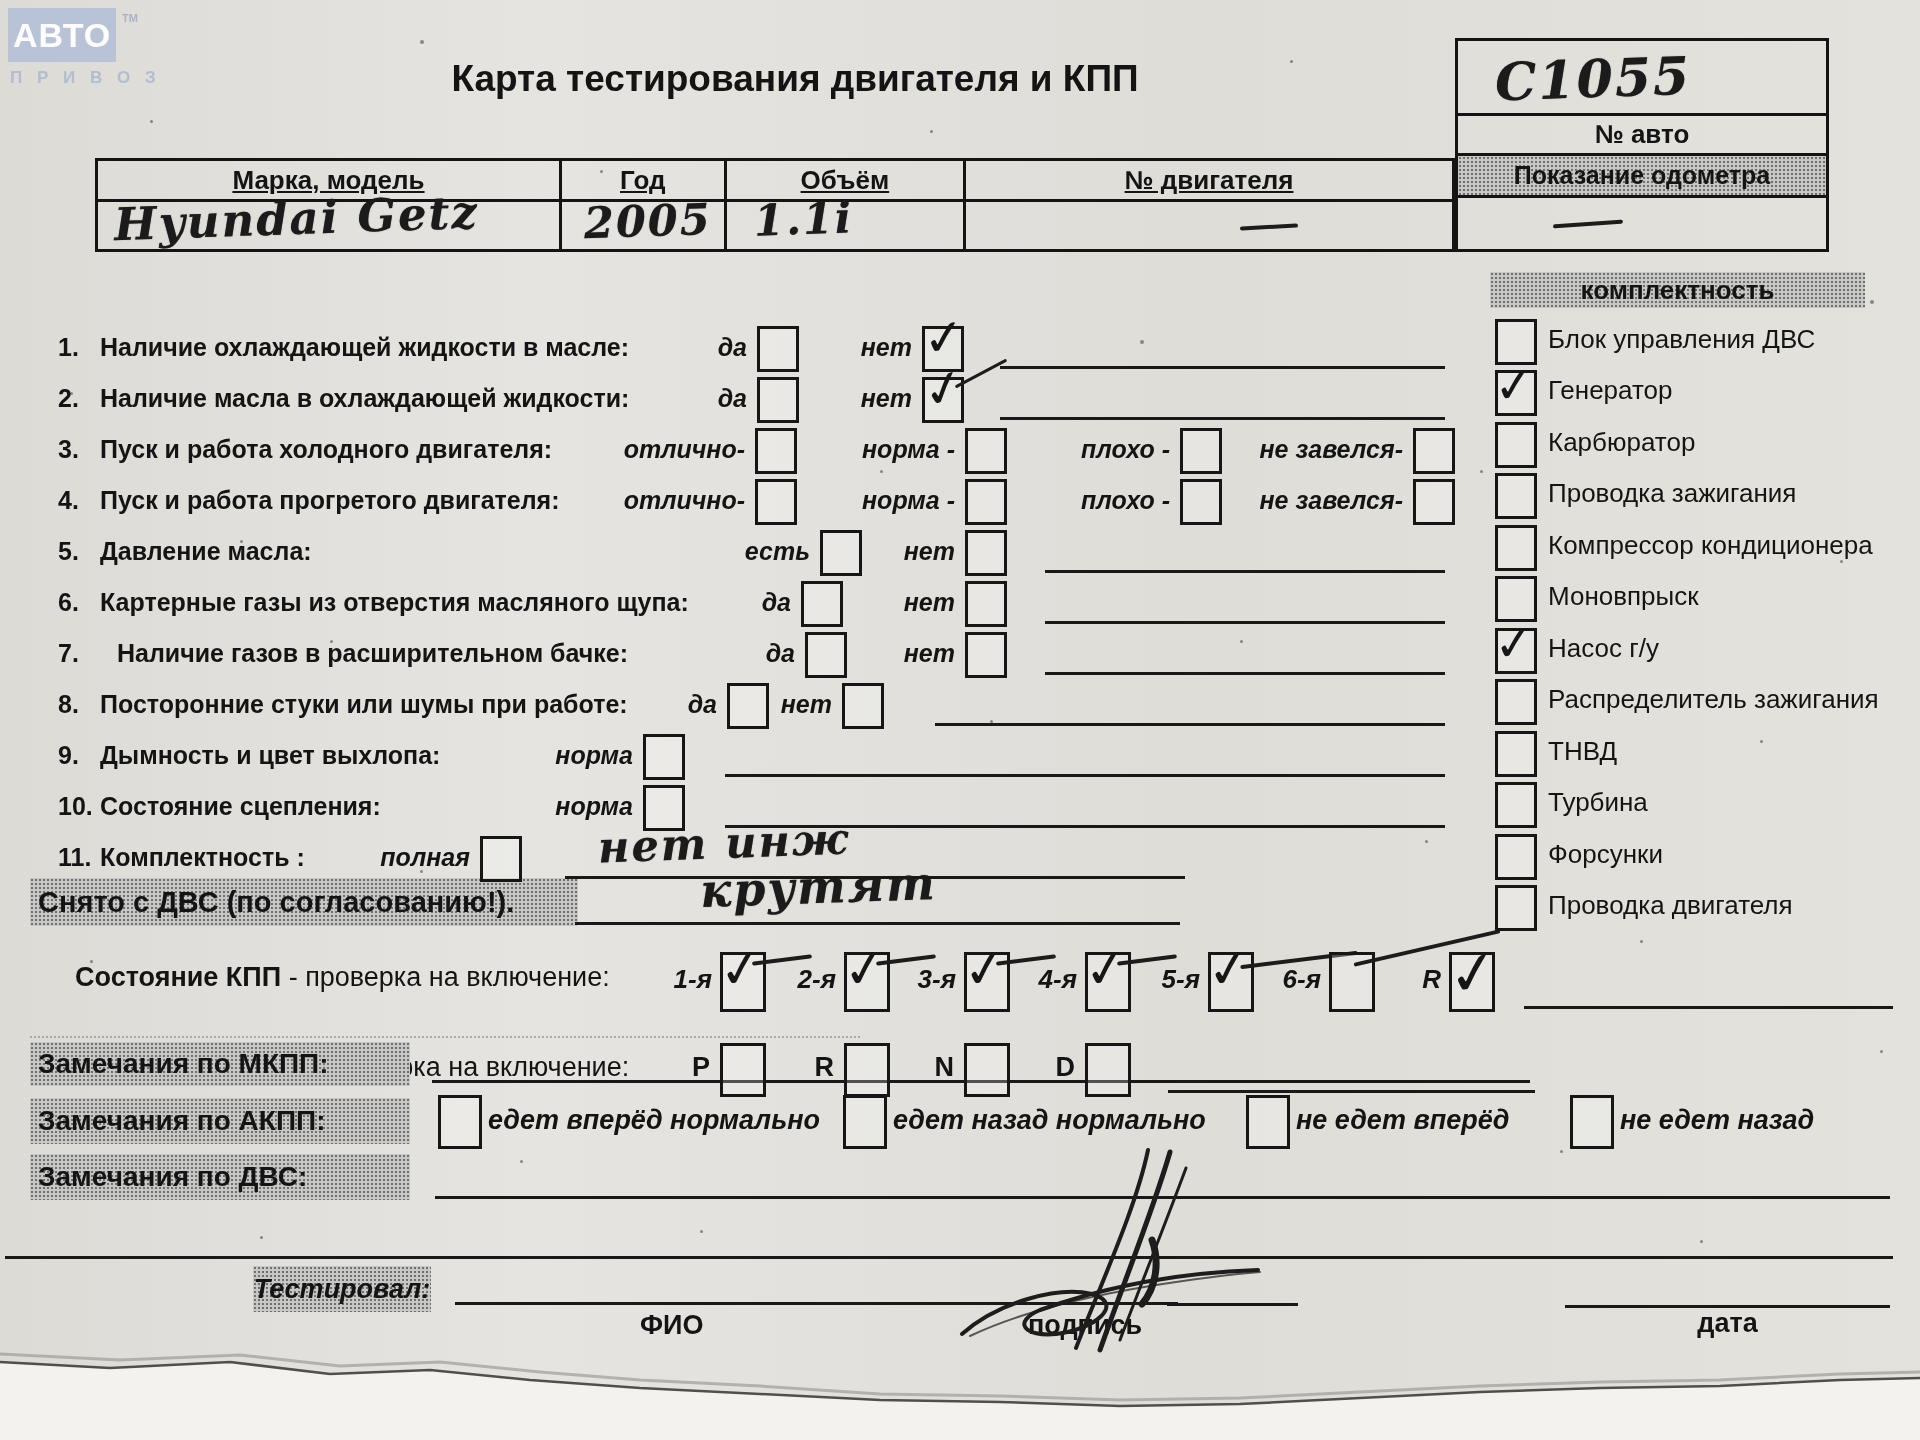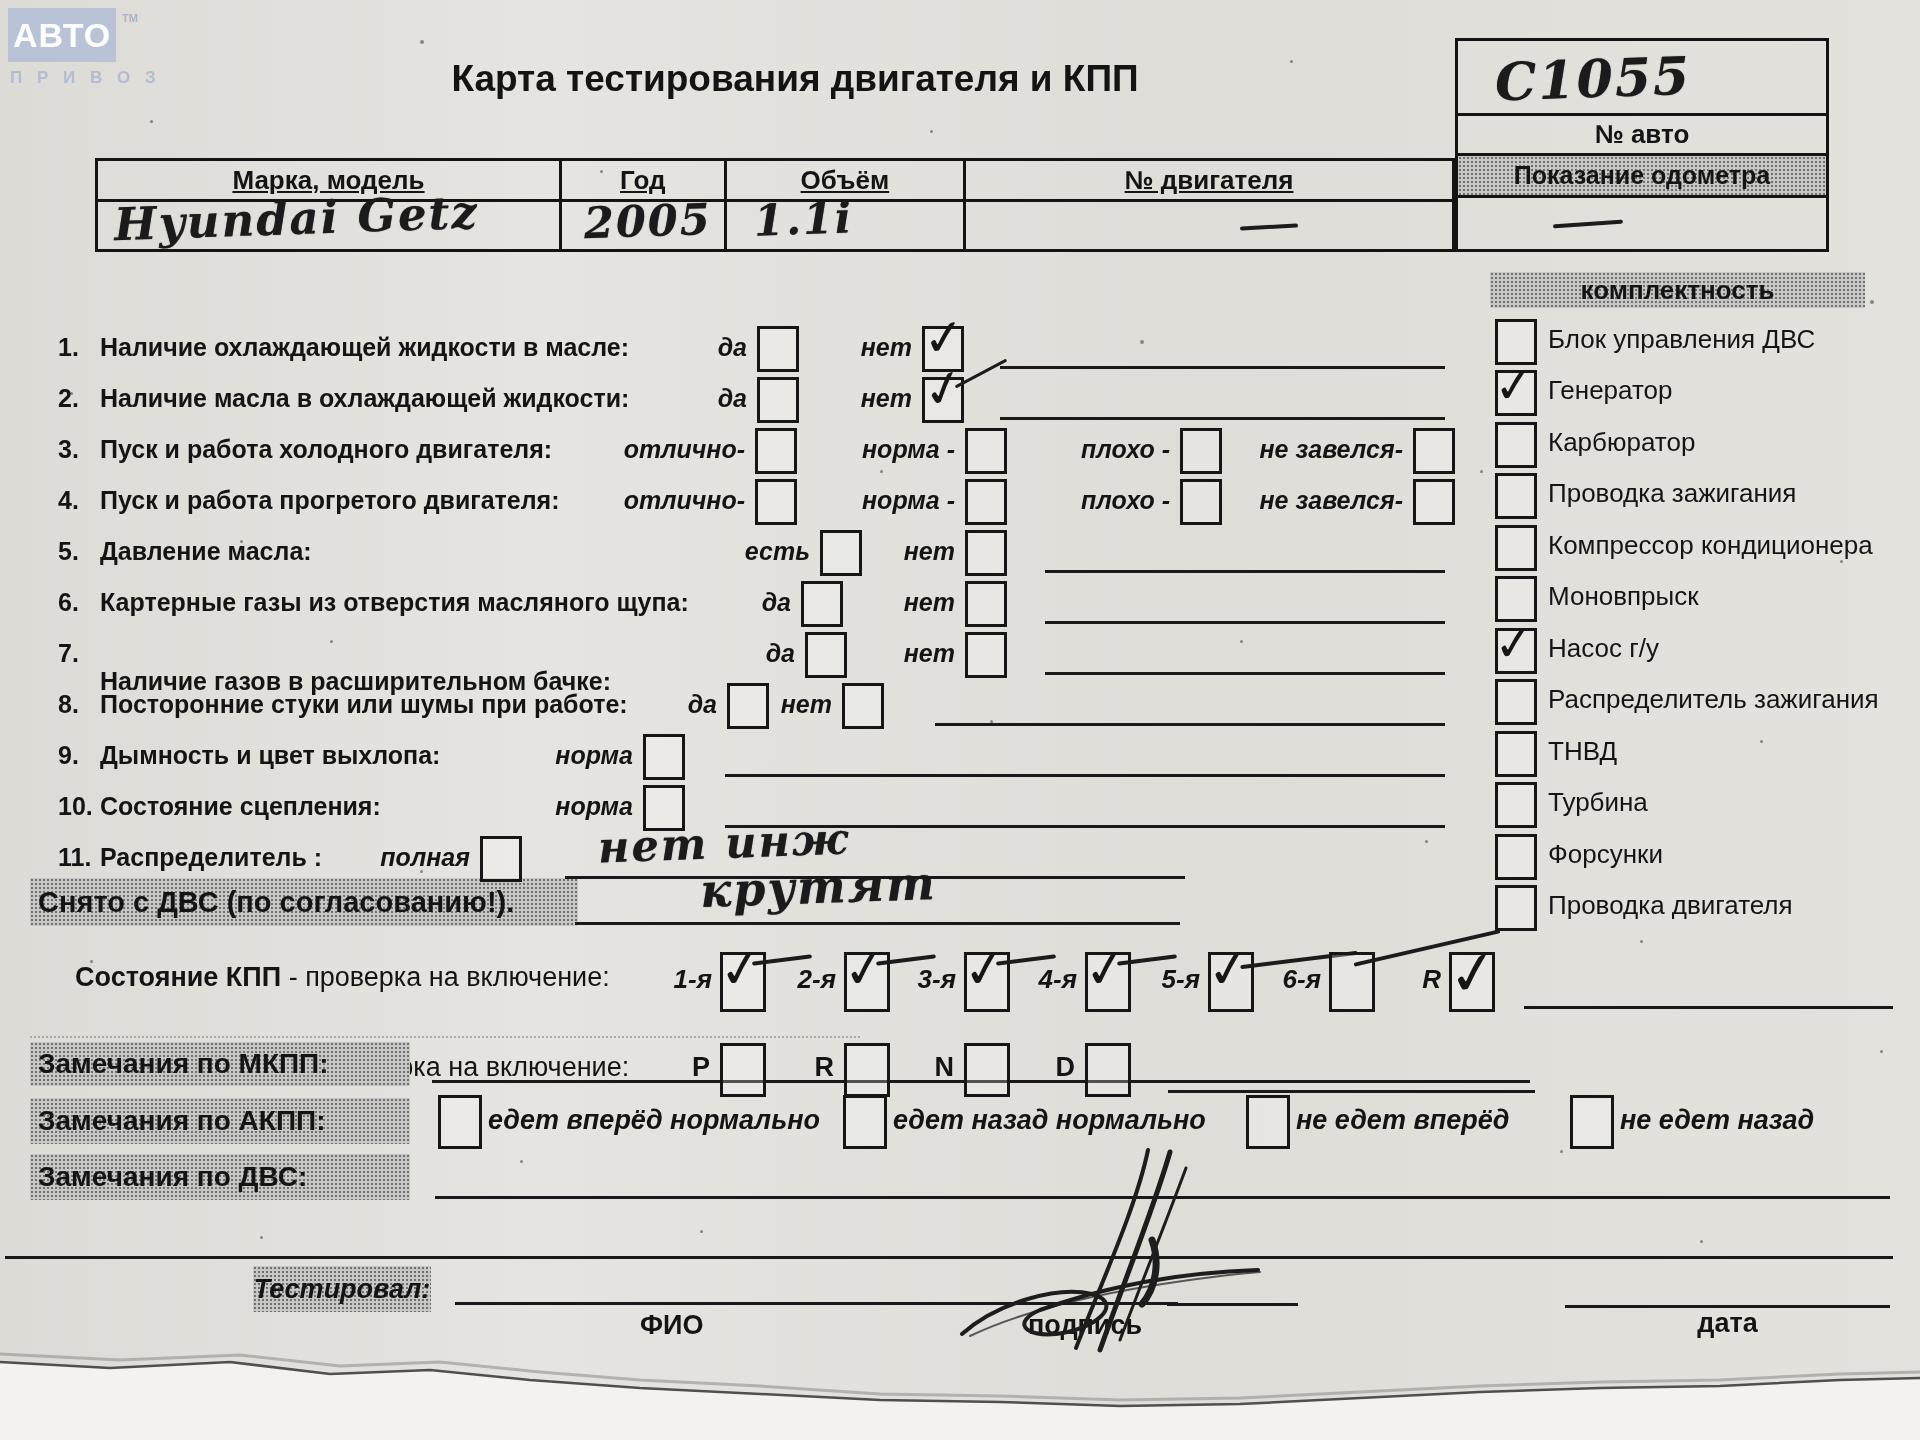--- a/index.html
+++ b/index.html
@@ -186,21 +186,21 @@
     <div class="box" style="left:965px;top:530px;width:36px;height:40px;"></div>
     <div class="line" style="left:1045px;top:570px;width:400px;"></div>
     <div class="rowlab" style="left:58px;top:585px;width:38px;text-align:left;">6.</div>
     <div class="rowlab" style="left:100px;top:585px;">Картерные газы из отверстия масляного щупа:</div>
     <div class="opt" style="left:539px;top:585px;width:252px;">да</div>
     <div class="box" style="left:801px;top:581px;width:36px;height:40px;"></div>
     <div class="opt" style="left:703px;top:585px;width:252px;">нет</div>
     <div class="box" style="left:965px;top:581px;width:36px;height:40px;"></div>
     <div class="line" style="left:1045px;top:621px;width:400px;"></div>
     <div class="rowlab" style="left:58px;top:636px;width:38px;text-align:left;">7.</div>
-    <div class="rowlab" style="left:100px;top:636px;margin-top:28px;">Наличие газов в расширительном бачке:</div>
+    <div class="rowlab" style="left:117px;top:636px;">Наличие газов в расширительном бачке:</div>
     <div class="opt" style="left:543px;top:636px;width:252px;">да</div>
     <div class="box" style="left:805px;top:632px;width:36px;height:40px;"></div>
     <div class="opt" style="left:703px;top:636px;width:252px;">нет</div>
     <div class="box" style="left:965px;top:632px;width:36px;height:40px;"></div>
     <div class="line" style="left:1045px;top:672px;width:400px;"></div>
     <div class="rowlab" style="left:58px;top:687px;width:38px;text-align:left;">8.</div>
     <div class="rowlab" style="left:100px;top:687px;">Посторонние стуки или шумы при работе:</div>
     <div class="opt" style="left:465px;top:687px;width:252px;">да</div>
     <div class="box" style="left:727px;top:683px;width:36px;height:40px;"></div>
     <div class="opt" style="left:580px;top:687px;width:252px;">нет</div>
@@ -210,21 +210,21 @@
     <div class="rowlab" style="left:100px;top:738px;">Дымность и цвет выхлопа:</div>
     <div class="opt" style="left:381px;top:738px;width:252px;">норма</div>
     <div class="box" style="left:643px;top:734px;width:36px;height:40px;"></div>
     <div class="line" style="left:725px;top:774px;width:720px;"></div>
     <div class="rowlab" style="left:58px;top:789px;width:38px;text-align:left;">10.</div>
     <div class="rowlab" style="left:100px;top:789px;">Состояние сцепления:</div>
     <div class="opt" style="left:381px;top:789px;width:252px;">норма</div>
     <div class="box" style="left:643px;top:785px;width:36px;height:40px;"></div>
     <div class="line" style="left:725px;top:825px;width:720px;"></div>
     <div class="rowlab" style="left:58px;top:840px;width:38px;text-align:left;">11.</div>
-    <div class="rowlab" style="left:100px;top:840px;">Распределитель :</div>
+    <div class="rowlab" style="left:100px;top:840px;">Комплектность :</div>
     <div class="opt" style="left:218px;top:840px;width:252px;">полная</div>
     <div class="box" style="left:480px;top:836px;width:36px;height:40px;"></div>
     <div class="line" style="left:565px;top:876px;width:620px;"></div>
     <div class="box" style="left:1495px;top:319px;width:36px;height:40px;"></div>
     <div class="abs" style="left:1548px;top:324px;font-size:26px;white-space:nowrap;">Блок управления ДВС</div>
     <div class="box" style="left:1495px;top:370px;width:36px;height:40px;">
       <span class="chk" style="left:-4px;top:-12px;font-size:48px;transform:rotate(-5deg);">✓</span>
     </div>
     <div class="abs" style="left:1548px;top:375px;font-size:26px;white-space:nowrap;">Генератор</div>
     <div class="box" style="left:1495px;top:422px;width:36px;height:40px;"></div>

